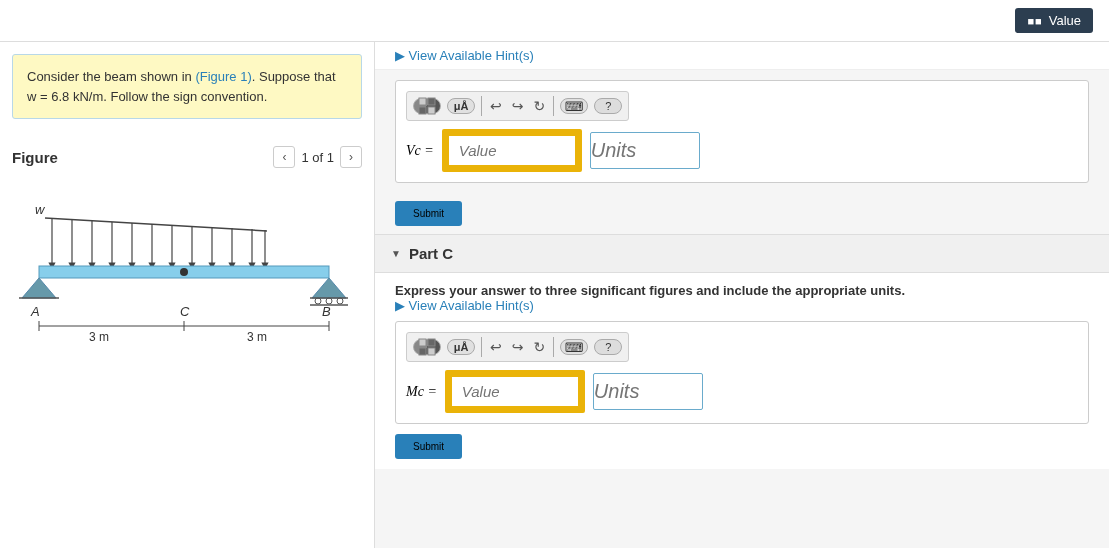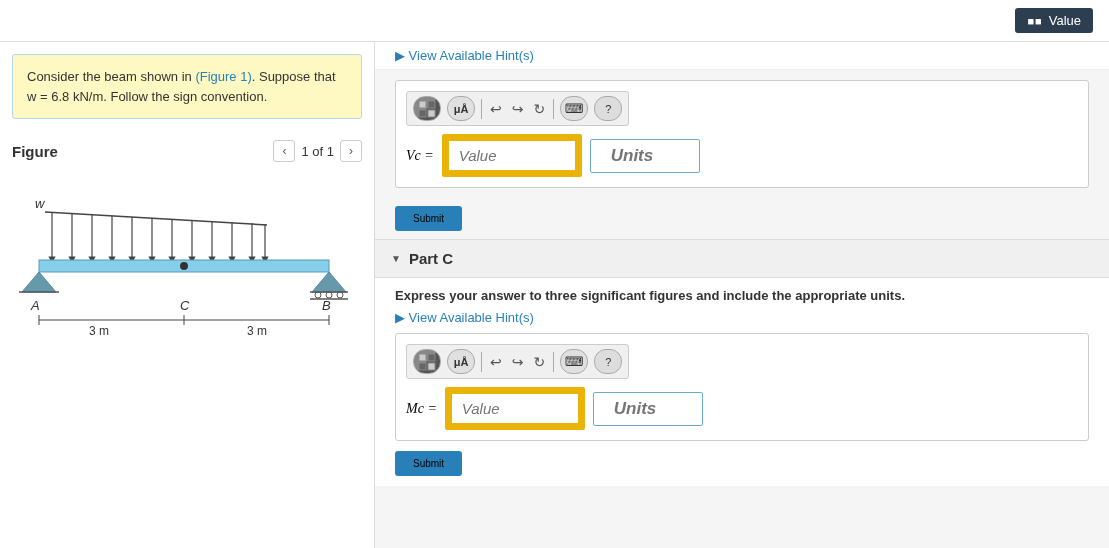--- a/index.html
+++ b/index.html
@@ -58,21 +58,21 @@
     }
     .figure-section {
       padding: 0 12px;
       flex: 1;
     }
     .figure-header {
       display: flex;
       align-items: center;
       justify-content: space-between;
       margin-bottom: 8px;
-      margin-top: 9px;
+      margin-top: 15px;
     }
     .figure-title {
       font-weight: bold;
       font-size: 15px;
     }
     .figure-nav {
       display: flex;
       align-items: center;
       gap: 6px;
       font-size: 13px;
@@ -125,21 +125,21 @@
       gap: 6px;
       margin-bottom: 8px;
       padding: 4px 6px;
       background: #f0f0f0;
       border: 1px solid #ccc;
       border-radius: 3px;
       width: fit-content;
     }
     .tb-btn {
       width: 28px;
-      height: 25px;
+      height: 16px;
       background: #e0e0e0;
       border: 1px solid #aaa;
       border-radius: 12px;
       cursor: pointer;
       display: flex;
       align-items: center;
       justify-content: center;
       font-size: 11px;
       color: #333;
     }
@@ -174,27 +174,26 @@
       padding: 6px 10px;
       font-size: 15px;
       color: #aaa;
       font-style: italic;
       width: 140px;
       outline: none;
     }
     .units-input {
       border: 1px solid #6aabcc;
       border-radius: 2px;
-      padding: 6px 20px;
-      font-size: 17px;
+      padding: 6px 0;
+      font-size: 20px;
       color: #aaa;
       font-style: italic;
       width: 110px;
       outline: none;
-      font-weight: bold;
     }
     .submit-btn {
       background: #2980b9;
       color: #000000;
       border: none;
       padding: 7px 18px;
       border-radius: 3px;
       cursor: pointer;
       font-size: 10px;
       margin: 8px 20px;
@@ -221,21 +220,21 @@
       background: #fff;
       padding: 10px 20px;
     }
     .part-description {
       font-size: 13px;
       margin-bottom: 6px;
     }
     .part-instruction {
       font-size: 13px;
       font-weight: bold;
-      margin-bottom: 7px;
+      margin-bottom: 0;
     }
     .hint-link {
       color: #2980b9;
       font-size: 13px;
       cursor: pointer;
       margin-bottom: 8px;
       display: block;
     }
     
     .math-var {

